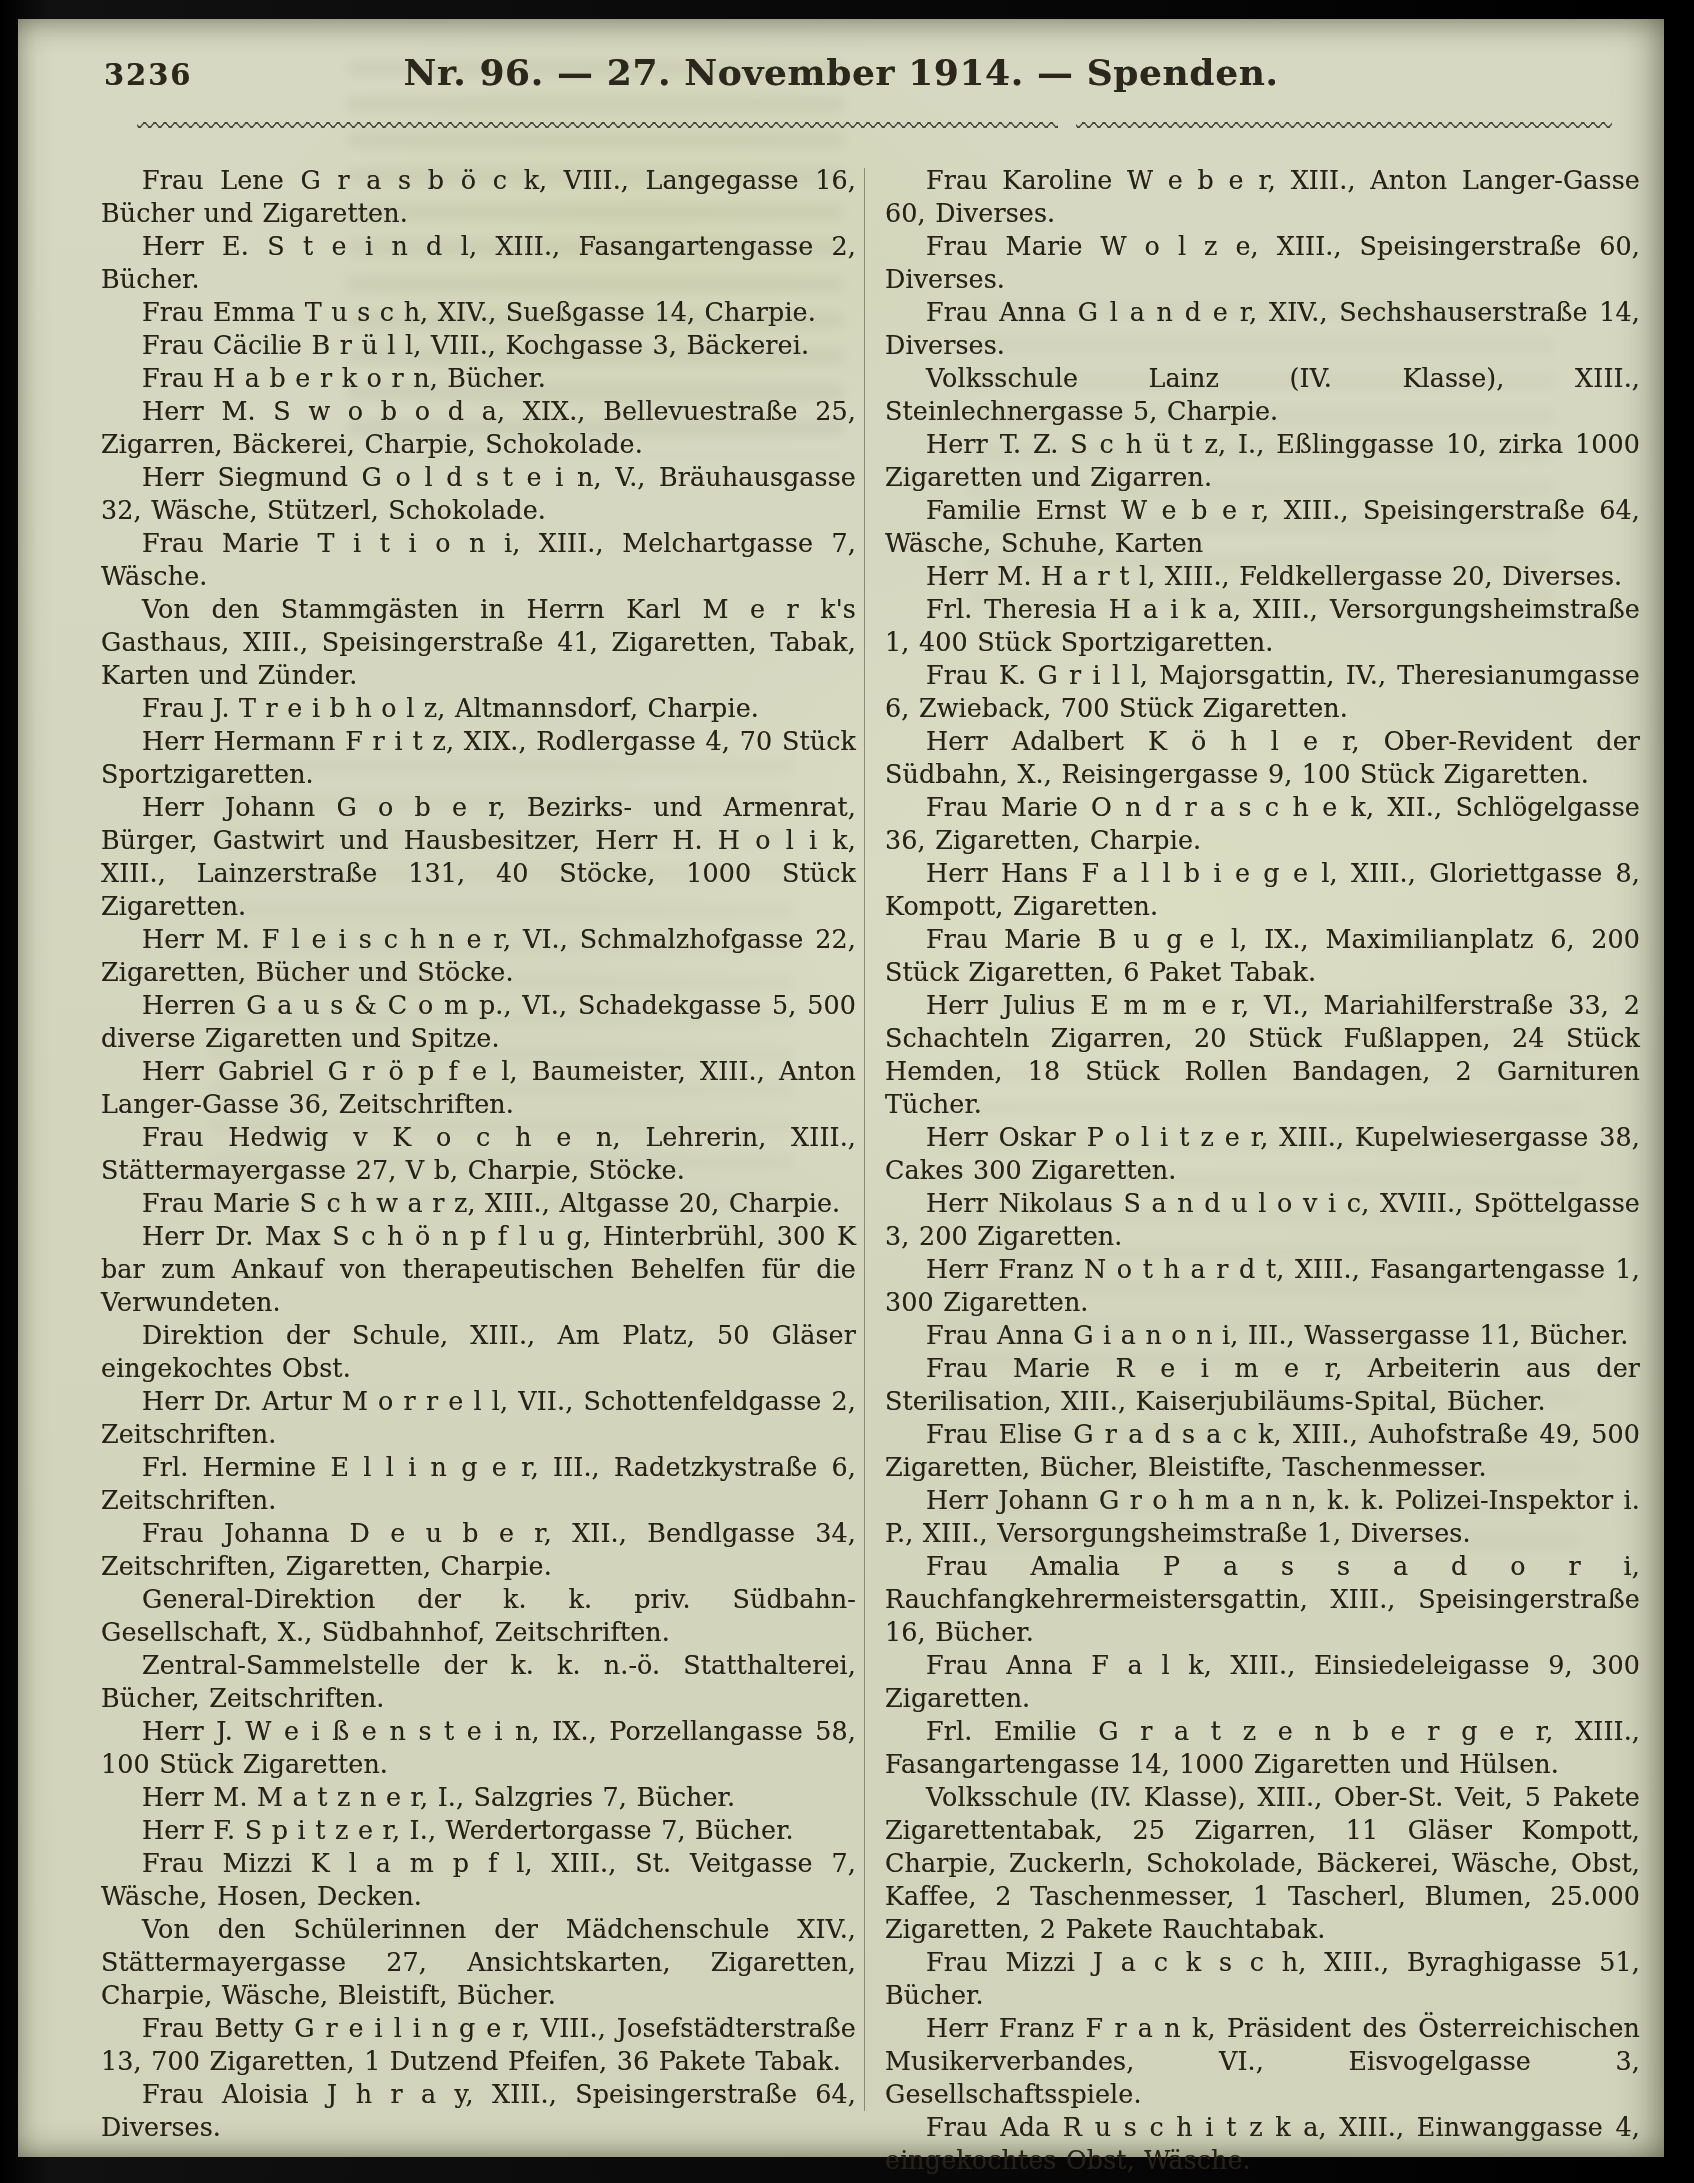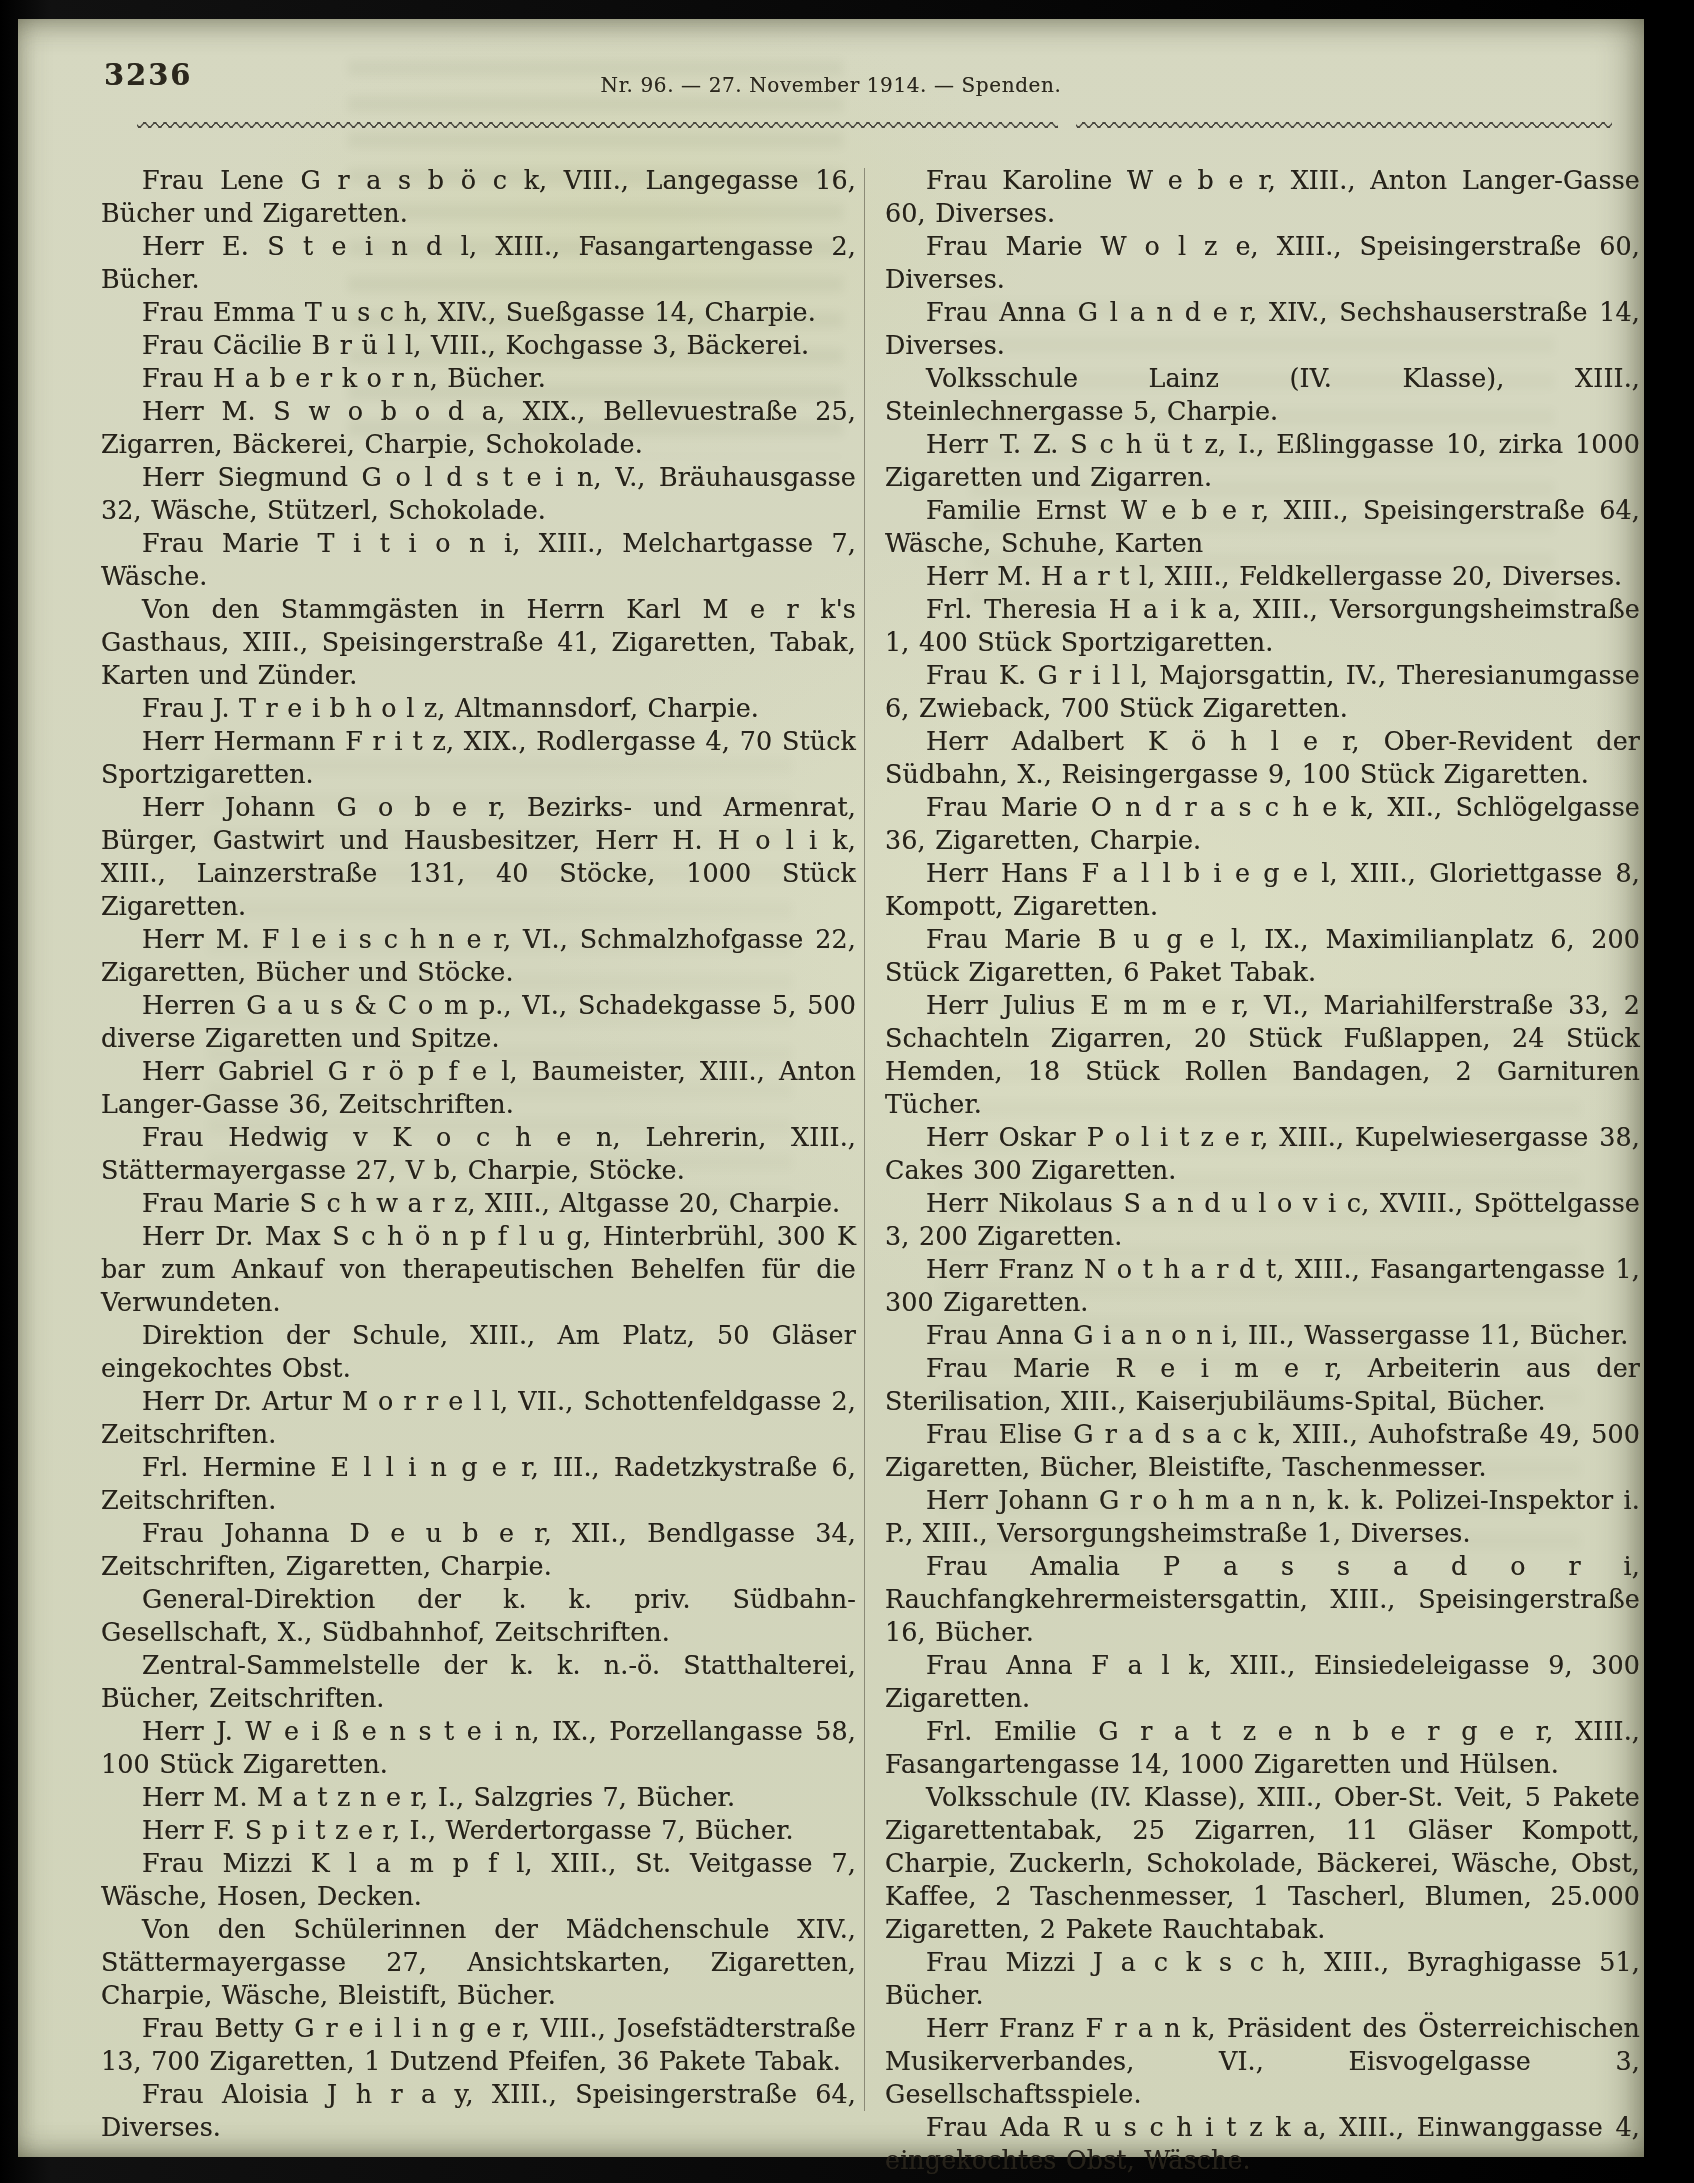--- a/index.html
+++ b/index.html
@@ -13,35 +13,36 @@
     position:absolute;left:18px;top:19px;width:1626px;height:2138px;
     background:
       radial-gradient(ellipse 571px 330px at 38% 10%, rgba(208,212,172,.55), transparent 70%),
       radial-gradient(ellipse 825px 571px at 68% 42%, rgba(226,228,200,.55), transparent 72%),
       linear-gradient(#d6d8c1,#d1d4ba);
     box-shadow:
       inset -21.6px 0 38px -14px rgba(70,70,48,.55),
       inset 16.5px 0 30.5px -15.2px rgba(70,70,48,.38),
       inset 0 19px 30.5px -16.5px rgba(70,70,48,.42),
       inset 0 -18px 30.5px -16.5px rgba(70,70,48,.42);
+    padding-left: 20px;
   }
   .ghost{position:absolute;filter:blur(4.4px);pointer-events:none;
     background:repeating-linear-gradient(180deg, rgba(96,106,72,0) 0 9px, rgba(96,106,72,.55) 9px 25.4px, rgba(96,106,72,0) 25.4px 36px);}
   .g1{left:330px;top:32px;width:495px;height:406px;opacity:.12;}
   .g2{left:952px;top:273px;width:584px;height:330px;opacity:.07;}
   .g3{left:190px;top:730px;width:584px;height:457px;opacity:.06;}
   .g4{left:921px;top:965px;width:641px;height:584px;opacity:.06;}
   .pagenum{
     position:absolute;left:86px;top:39px;
     font-size:29px;font-weight:bold;letter-spacing:1.9px;color:#2b271d;
     text-shadow:0 0 0.6px rgba(43,39,29,.5);
   }
   .title{
-    position:absolute;left:0;right:0;top:54px;text-align:center;
-    font-size:20px;font-weight:normal;color:#2b271d;letter-spacing:0.6px;
+    position:absolute;left:0;right:0;top:32px;text-align:center;
+    font-size:36px;font-weight:bold;color:#2b271d;letter-spacing:0.6px;
     text-shadow:0 0 0.6px rgba(43,39,29,.5);
   }
   .zz{
     position:absolute;top:103px;height:6.3px;opacity:.85;
     background:
       linear-gradient(135deg, transparent 42%, #32302a 42% 58%, transparent 58%),
       linear-gradient(45deg, transparent 42%, #32302a 42% 58%, transparent 58%);
     background-size:10.2px 6.3px;
     background-position:0 0,5.1px 0;
     background-repeat:repeat-x,repeat-x;

